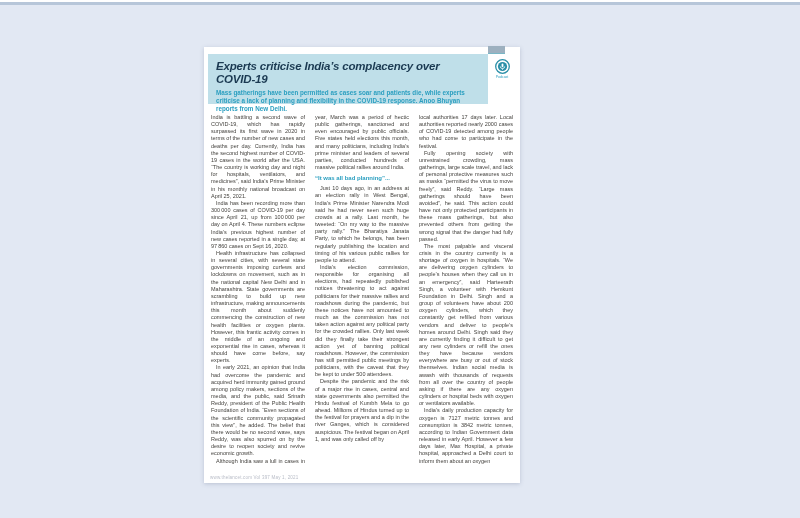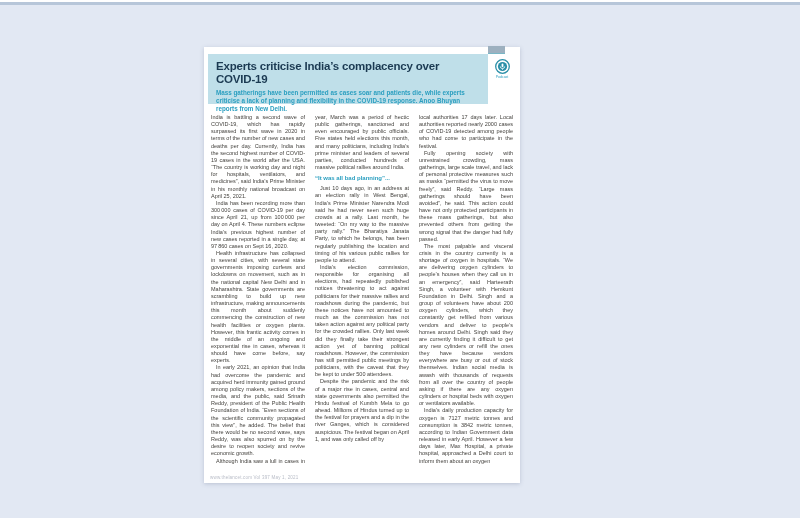--- a/index.html
+++ b/index.html
@@ -21,20 +21,21 @@
     background:#9db0bf;border-bottom:1px solid #79b7c6;
   }
   .band{
     position:absolute;left:4px;top:7px;width:280px;height:50px;
     background:#bfdfe9;
   }
   .band h1{
     margin:0;padding:6px 8px 0 8px;
     font-size:11.5px;line-height:13px;font-weight:bold;letter-spacing:-0.2px;
     color:#1b3a52;
+    font-style:italic;
   }
   .band .subtitle{
     margin:3px 8px 0 8px;
     font-size:6.3px;line-height:8px;font-weight:bold;
     color:#2b9fc0;
   }
   .icon-wrap{
     position:absolute;left:288px;top:12px;width:20px;text-align:center;
   }
   .icon-wrap svg{display:block;margin:0 auto;}

